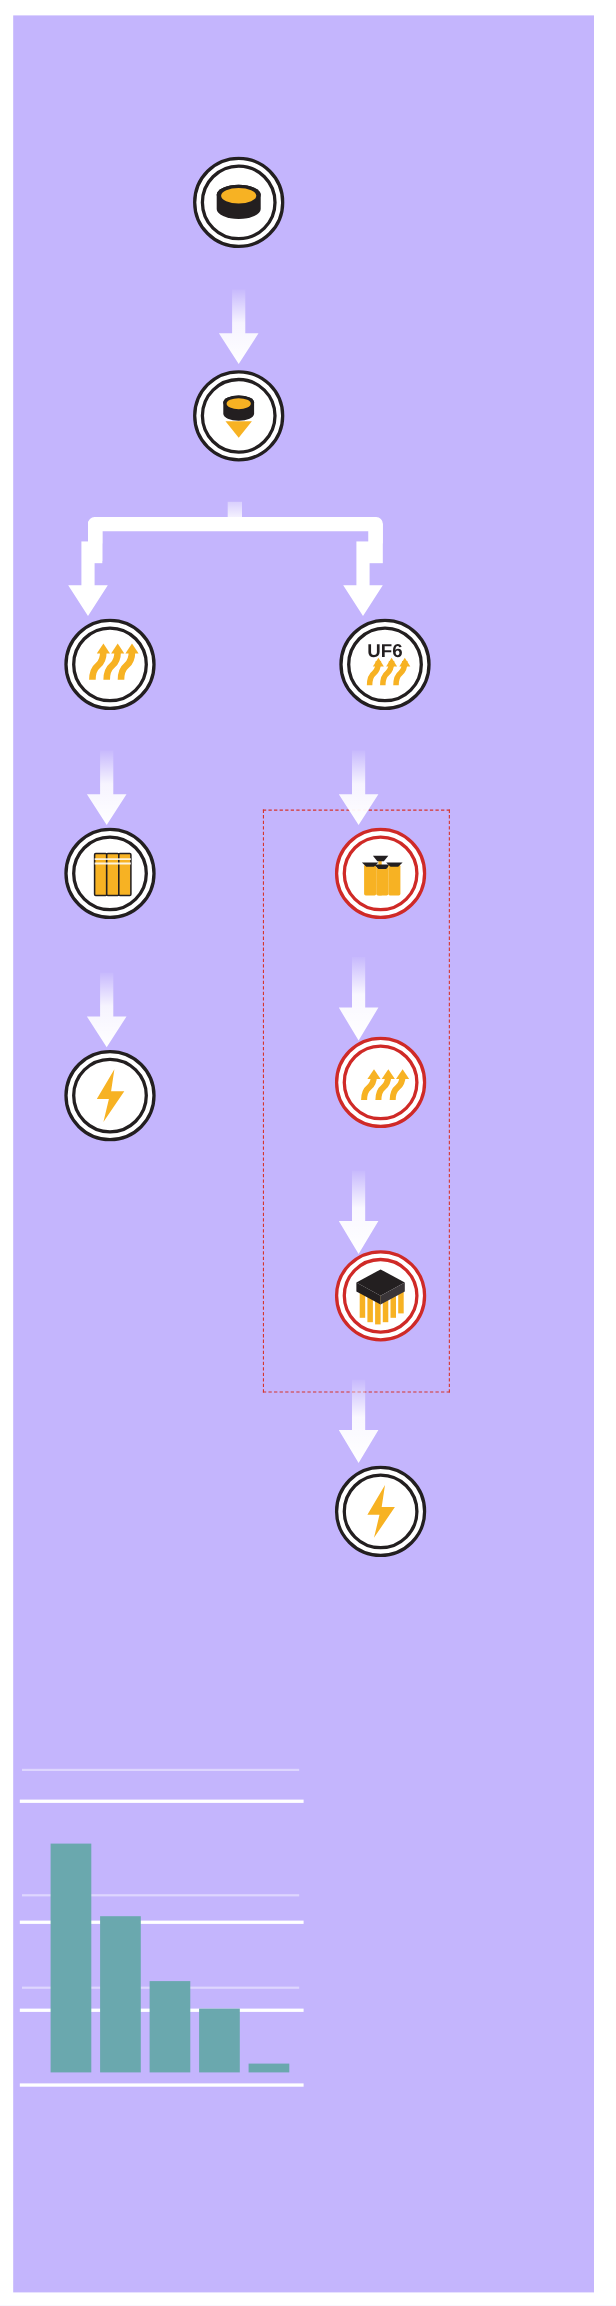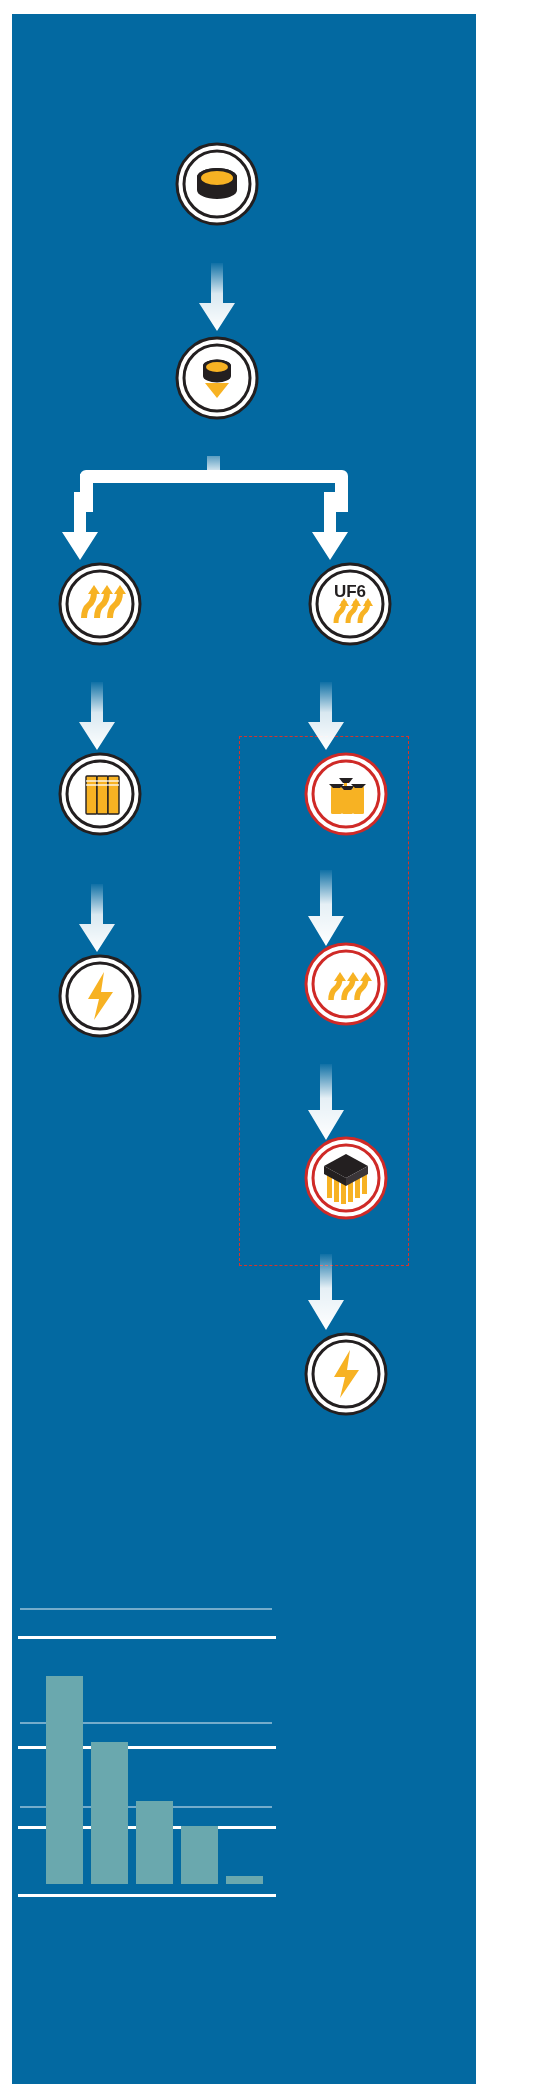--- a/index.html
+++ b/index.html
@@ -10,22 +10,22 @@
     overflow: hidden;
   }
   #stage {
     position: relative;
     width: 560px; height: 2096px;
     background: #ffffff;
   }
   #panel {
     position: absolute;
     left: 12px; top: 14px;
-    width: 464px; height: 2070px;
-    background: #0369a1;
+    width: 528px; height: 2070px;
+    background: #c4b5fd;
   }
 
   
   #chart {
     position: absolute;
     left: 0px; top: 1580px;
     width: 270px; height: 330px;
   }
   .gridline {
     position: absolute;

